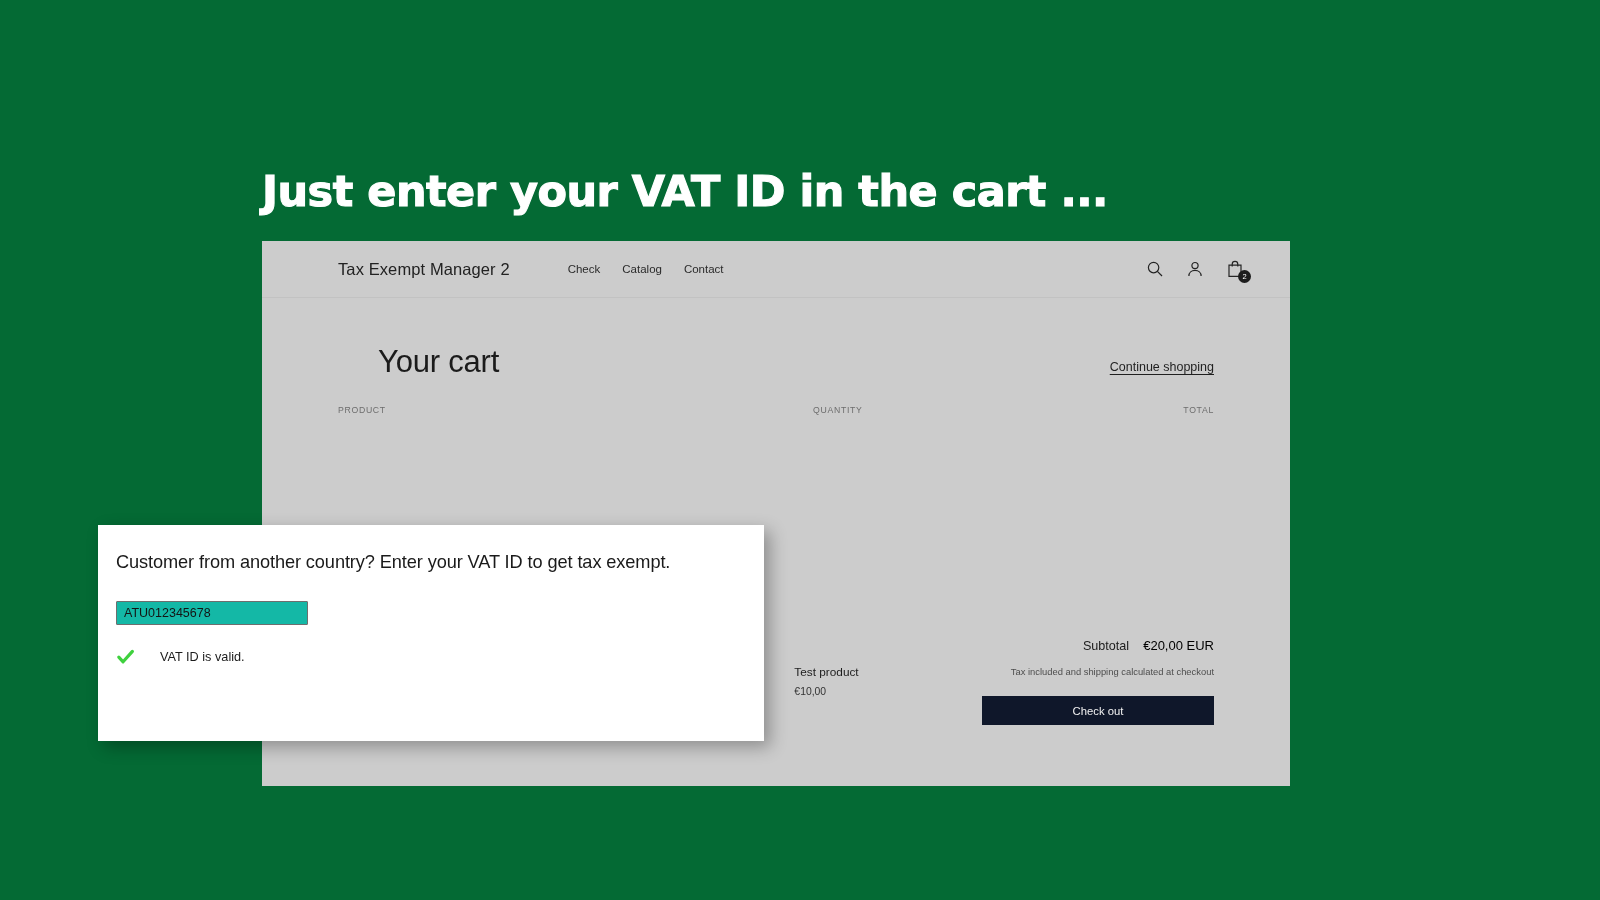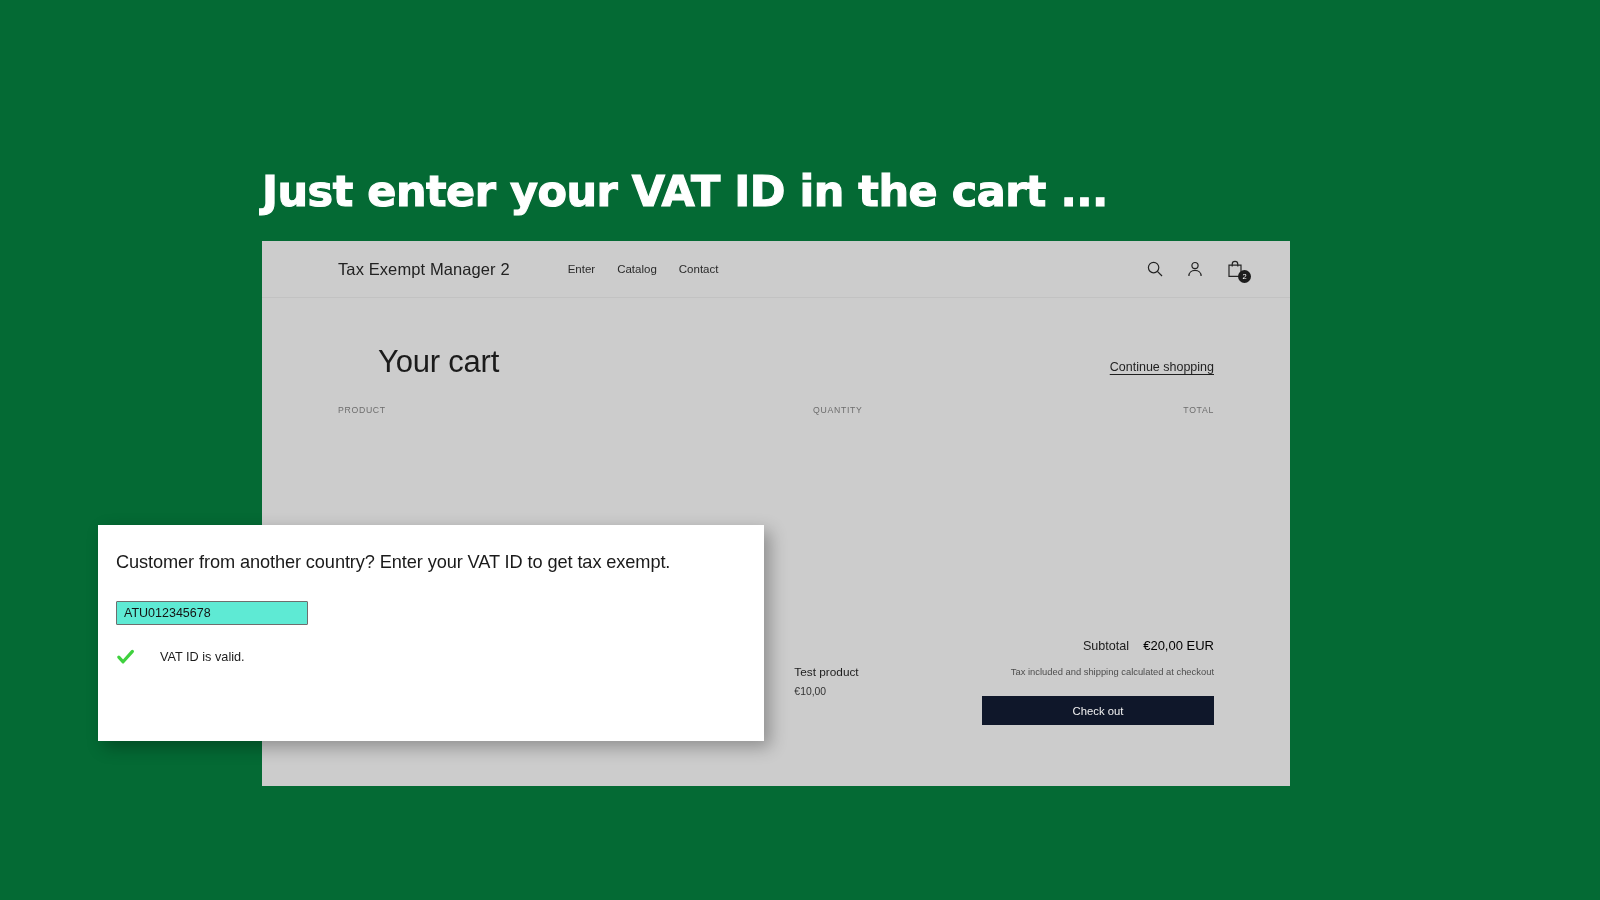--- a/index.html
+++ b/index.html
@@ -295,21 +295,21 @@
 
   .vat-input {
     margin-top: 28px;
     width: 192px;
     height: 24px;
     border: 1px solid #6e6e6e;
     padding: 0 7px;
     font-size: 12.5px;
     color: #141414;
     font-family: "Liberation Sans", sans-serif;
-    background: #5eead4;
+    background: #14b8a6;
     border-radius: 1px;
   }
 
   .vat-note {
     margin-top: 22px;
     font-size: 16px;
     color: #1a1a1a;
   }
 
   .vat-status {
@@ -330,21 +330,21 @@
 <body>
 
 <div class="headline">Just enter your VAT ID in the cart ...</div>
 
 <div class="storefront">
 
   <div class="site-header">
     <div class="brand">Tax Exempt Manager 2</div>
 
     <nav class="main-nav">
-      <span class="nav-link">Enter</span>
+      <span class="nav-link">Check</span>
       <span class="nav-link">Catalog</span>
       <span class="nav-link">Contact</span>
     </nav>
 
     <div class="header-actions">
       <span class="icon-btn">
         <svg width="20" height="20" viewBox="0 0 20 20" fill="none" stroke="currentColor" stroke-width="1.2">
           <circle cx="8.6" cy="8.6" r="5.2"></circle>
             <line x1="12.4" y1="12.4" x2="17" y2="17"></line>
         </svg>

